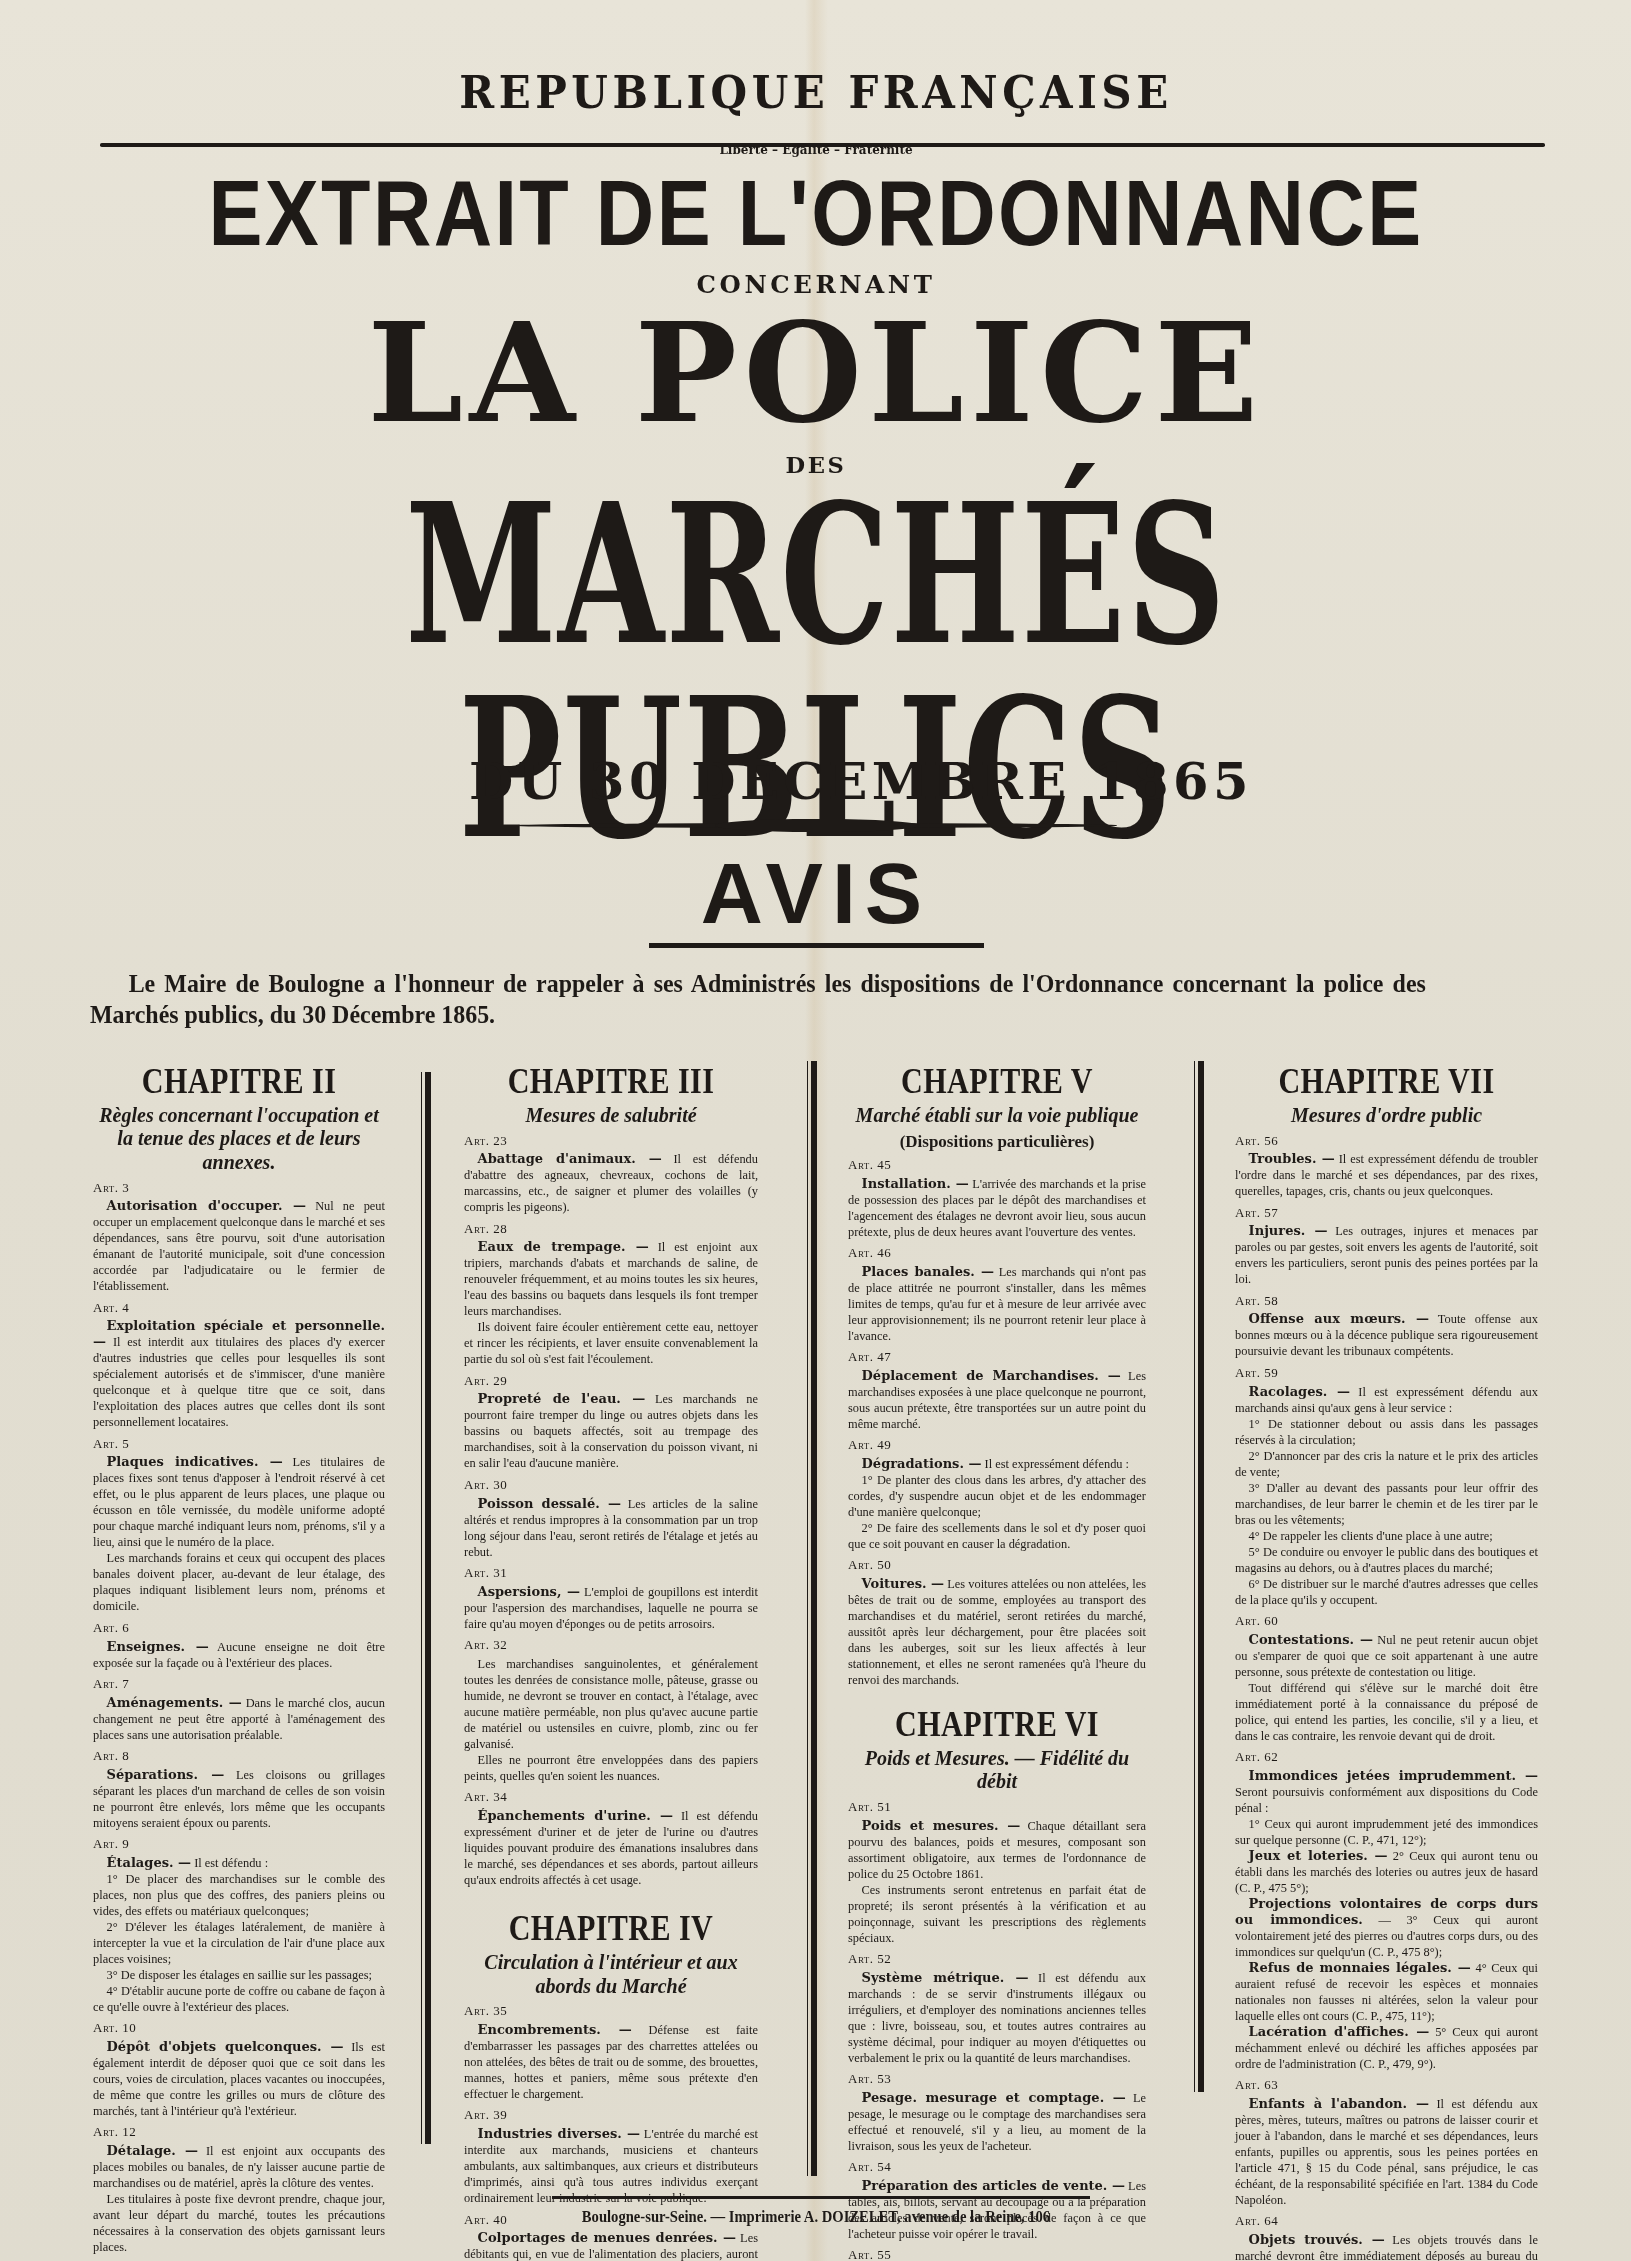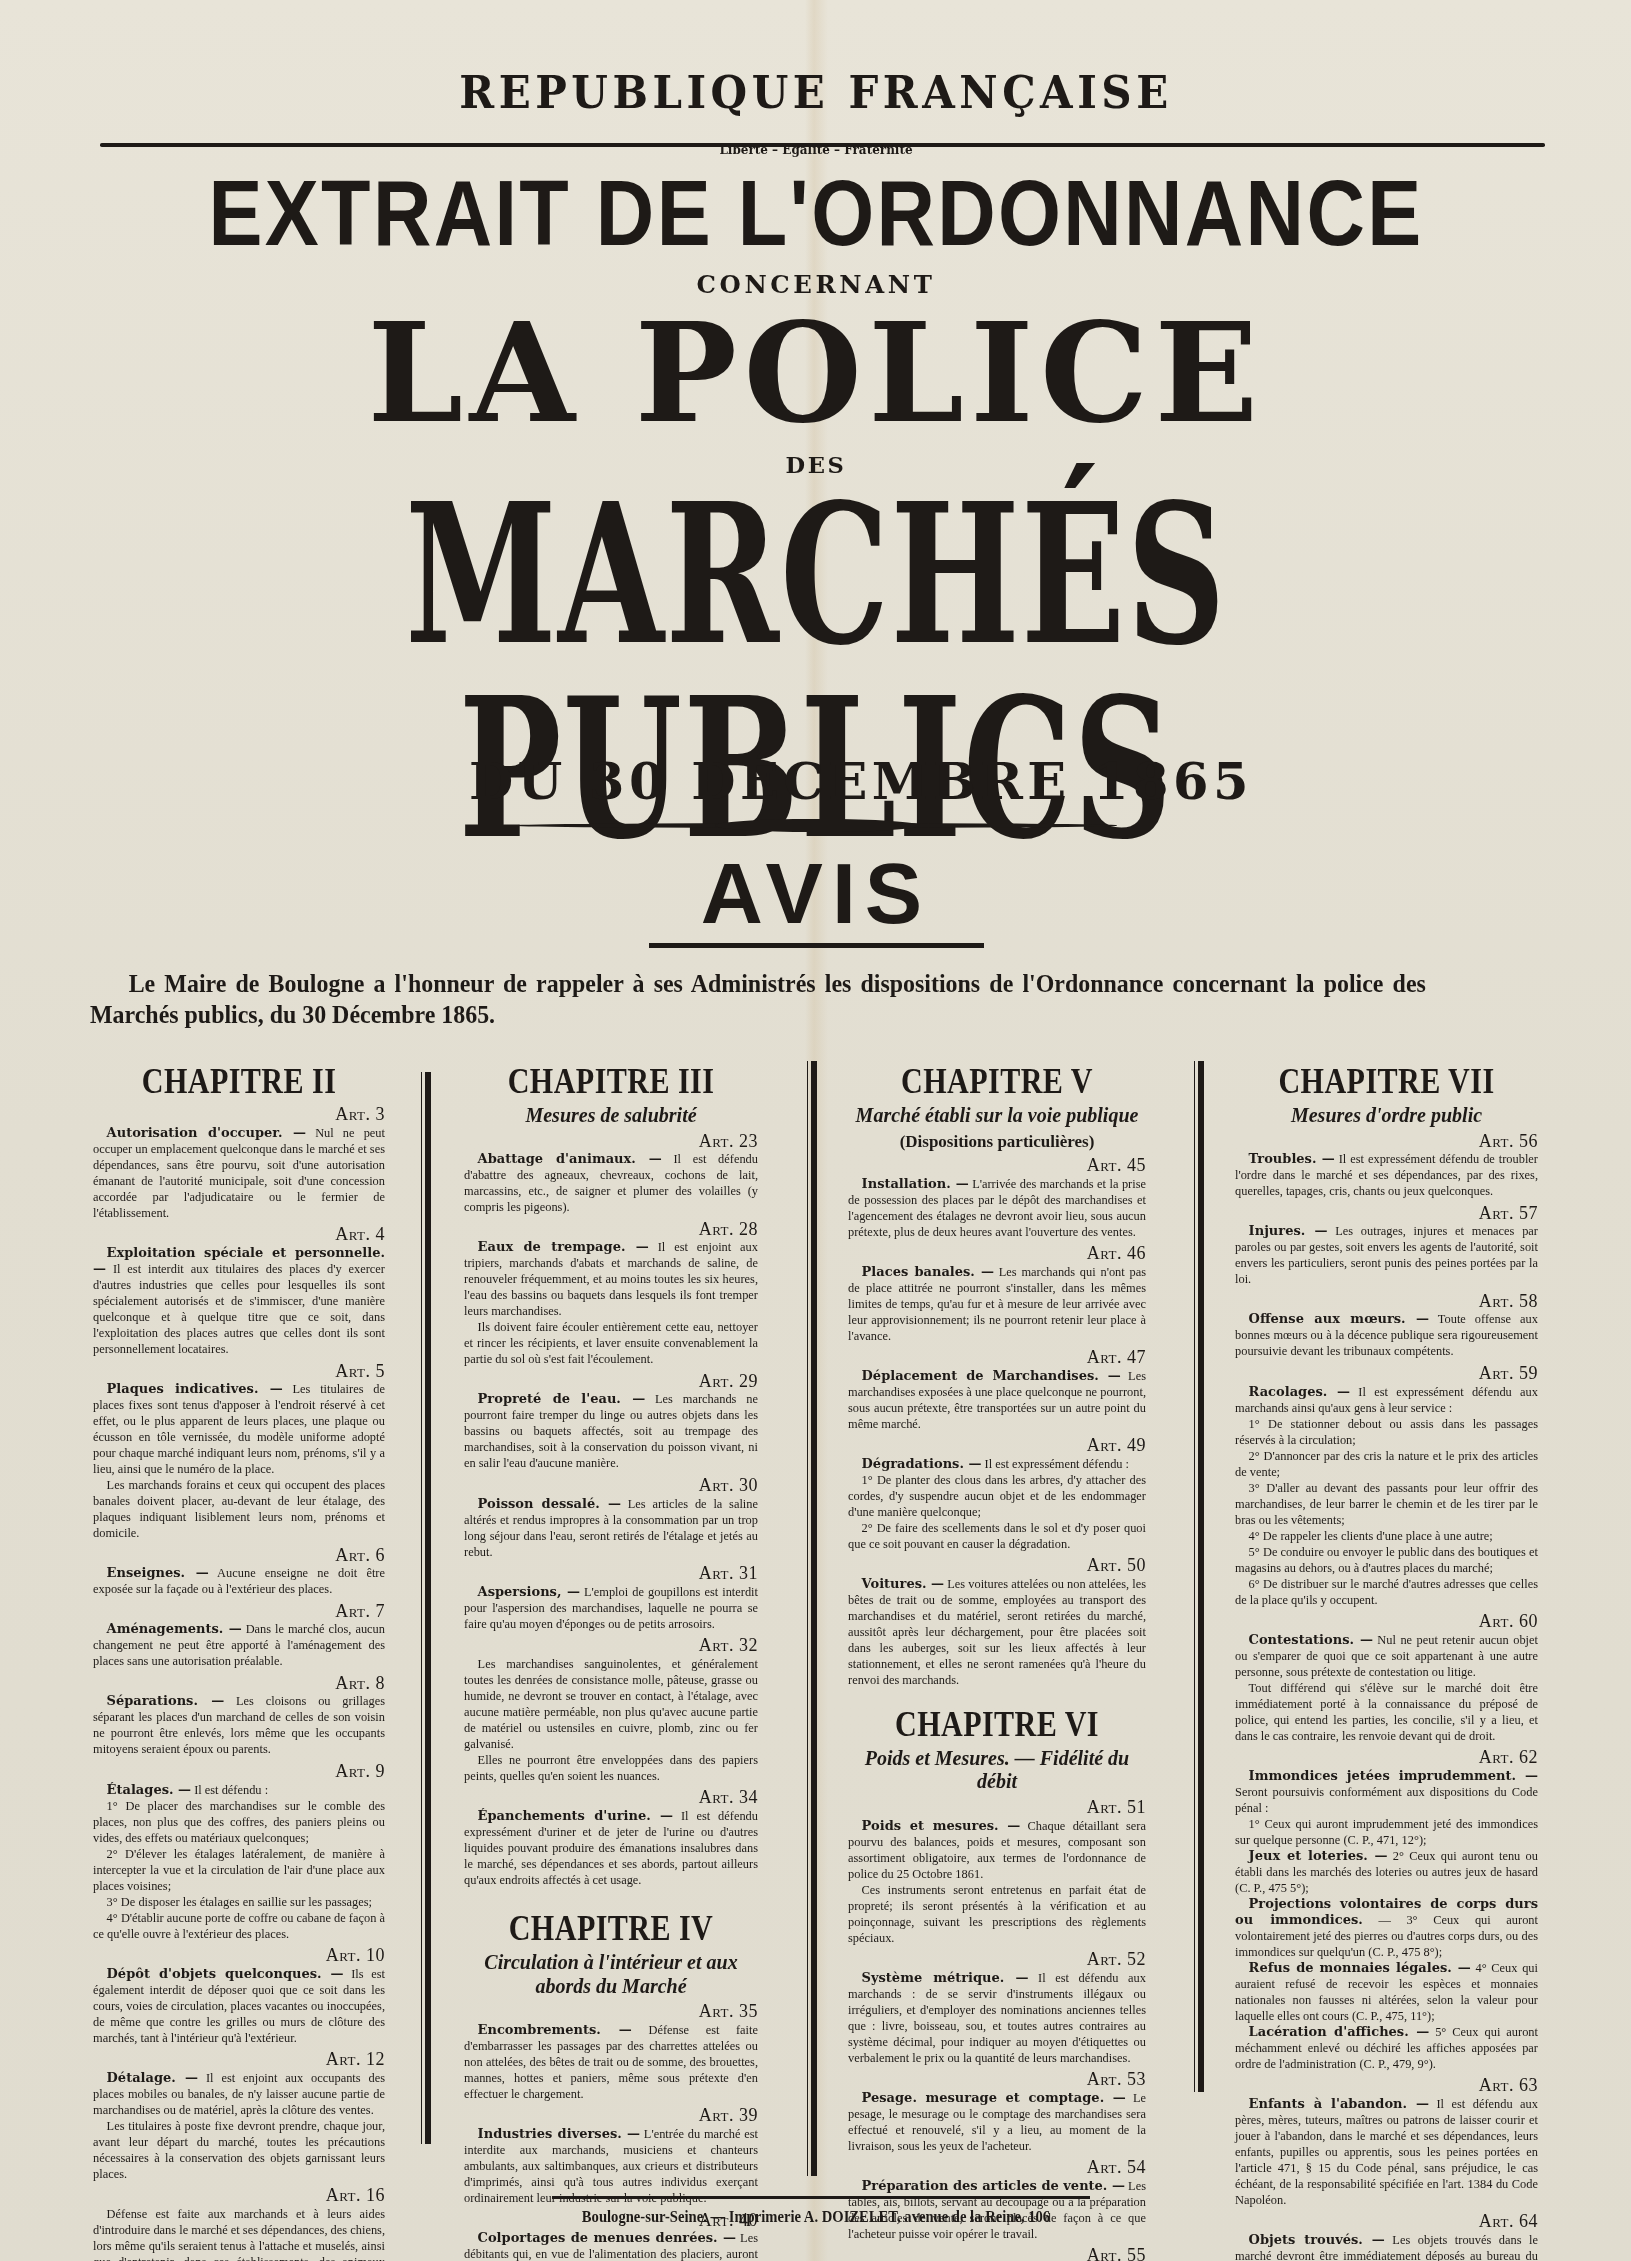--- a/index.html
+++ b/index.html
@@ -45,21 +45,21 @@
   .col4 { left: 1235px; width: 303px; }
   .vsep { position: absolute; width: 6.3px; background: #1e1a17; }
   .vsep::after { content: ""; position: absolute; left: -4.5px; top: 0; width: 1.4px; height: 100%; background: #1e1a17; }
   .vsep1 { left: 425px; top: 1072px; height: 1072px; }
   .vsep2 { left: 811px; top: 1061px; height: 1115px; }
   .vsep3 { left: 1198px; top: 1061px; height: 1031px; }
 
   .chap { text-align: center; font-family: "Liberation Serif", serif; font-weight: 700; font-size: 35px; line-height: 38px; letter-spacing: 0.5px; margin: 9px 0 2.7px; transform: scaleX(0.86); }
   .chap-sub { text-align: center; font-family: "Liberation Serif", serif; font-style: italic; font-weight: 700; font-size: 20px; line-height: 23.5px; margin: 0 0 4.5px; }
   .chap-note { text-align: center; font-weight: 700; font-size: 17px; line-height: 20px; margin: 0 0 2.7px; }
-  .art { text-align: right; font-variant: small-caps; font-size: 18px; margin: 5.4px 0 2.7px; letter-spacing: 0.5px; }
+  .art { text-align: left; font-variant: small-caps; font-size: 13px; margin: 5.4px 0 2.7px; letter-spacing: 0.5px; }
   .p { text-indent: 13.6px; margin: 0; }
   .lead { font-family: "DejaVu Serif", serif; font-weight: 700; font-size: 13px; }
 
   .rule-foot { position: absolute; left: 552px; top: 2196px; width: 538px; height: 2.7px; background: #1e1a17; }
   .footer { top: 2207px; font-family: "Liberation Serif", serif; font-weight: 700; font-size: 17px; transform: scaleX(0.86); }
 </style>
 </head>
 <body>
 
 <div class="paper"></div>
@@ -78,20 +78,21 @@
 <div class="rule-avis"></div>
 
 <div class="intro">Le Maire de Boulogne a l'honneur de rappeler à ses Administrés les dispositions de l'Ordonnance concernant la police des Marchés publics, du 30 Décembre 1865.</div>
 
 <div class="vsep vsep1"></div>
 <div class="vsep vsep2"></div>
 <div class="vsep vsep3"></div>
 
 <div class="col col1">
   <div class="chap">CHAPITRE II</div>
+  <div class="chap-sub">Règles concernant l'occupation et la tenue des places et de leurs annexes.</div>
 
   <div class="art">Art. 3</div>
   <p class="p"><span class="lead">Autorisation d'occuper. —</span><span> Nul ne peut occuper un emplacement quelconque dans le marché et ses dépendances, sans être pourvu, soit d'une autorisation émanant de l'autorité municipale, soit d'une concession accordée par l'adjudicataire ou le fermier de l'établissement.</span></p>
 
   <div class="art">Art. 4</div>
   <p class="p"><span class="lead">Exploitation spéciale et personnelle. —</span><span> Il est interdit aux titulaires des places d'y exercer d'autres industries que celles pour lesquelles ils sont spécialement autorisés et de s'immiscer, d'une manière quelconque et à quelque titre que ce soit, dans l'exploitation des places autres que celles dont ils sont personnellement locataires.</span></p>
 
   <div class="art">Art. 5</div>
   <p class="p"><span class="lead">Plaques indicatives. —</span><span> Les titulaires de places fixes sont tenus d'apposer à l'endroit réservé à cet effet, ou le plus apparent de leurs places, une plaque ou écusson en tôle vernissée, du modèle uniforme adopté pour chaque marché indiquant leurs nom, prénoms, s'il y a lieu, ainsi que le numéro de la place.</span></p>
   <p class="p">Les marchands forains et ceux qui occupent des places banales doivent placer, au-devant de leur étalage, des plaques indiquant lisiblement leurs nom, prénoms et domicile.</p>

